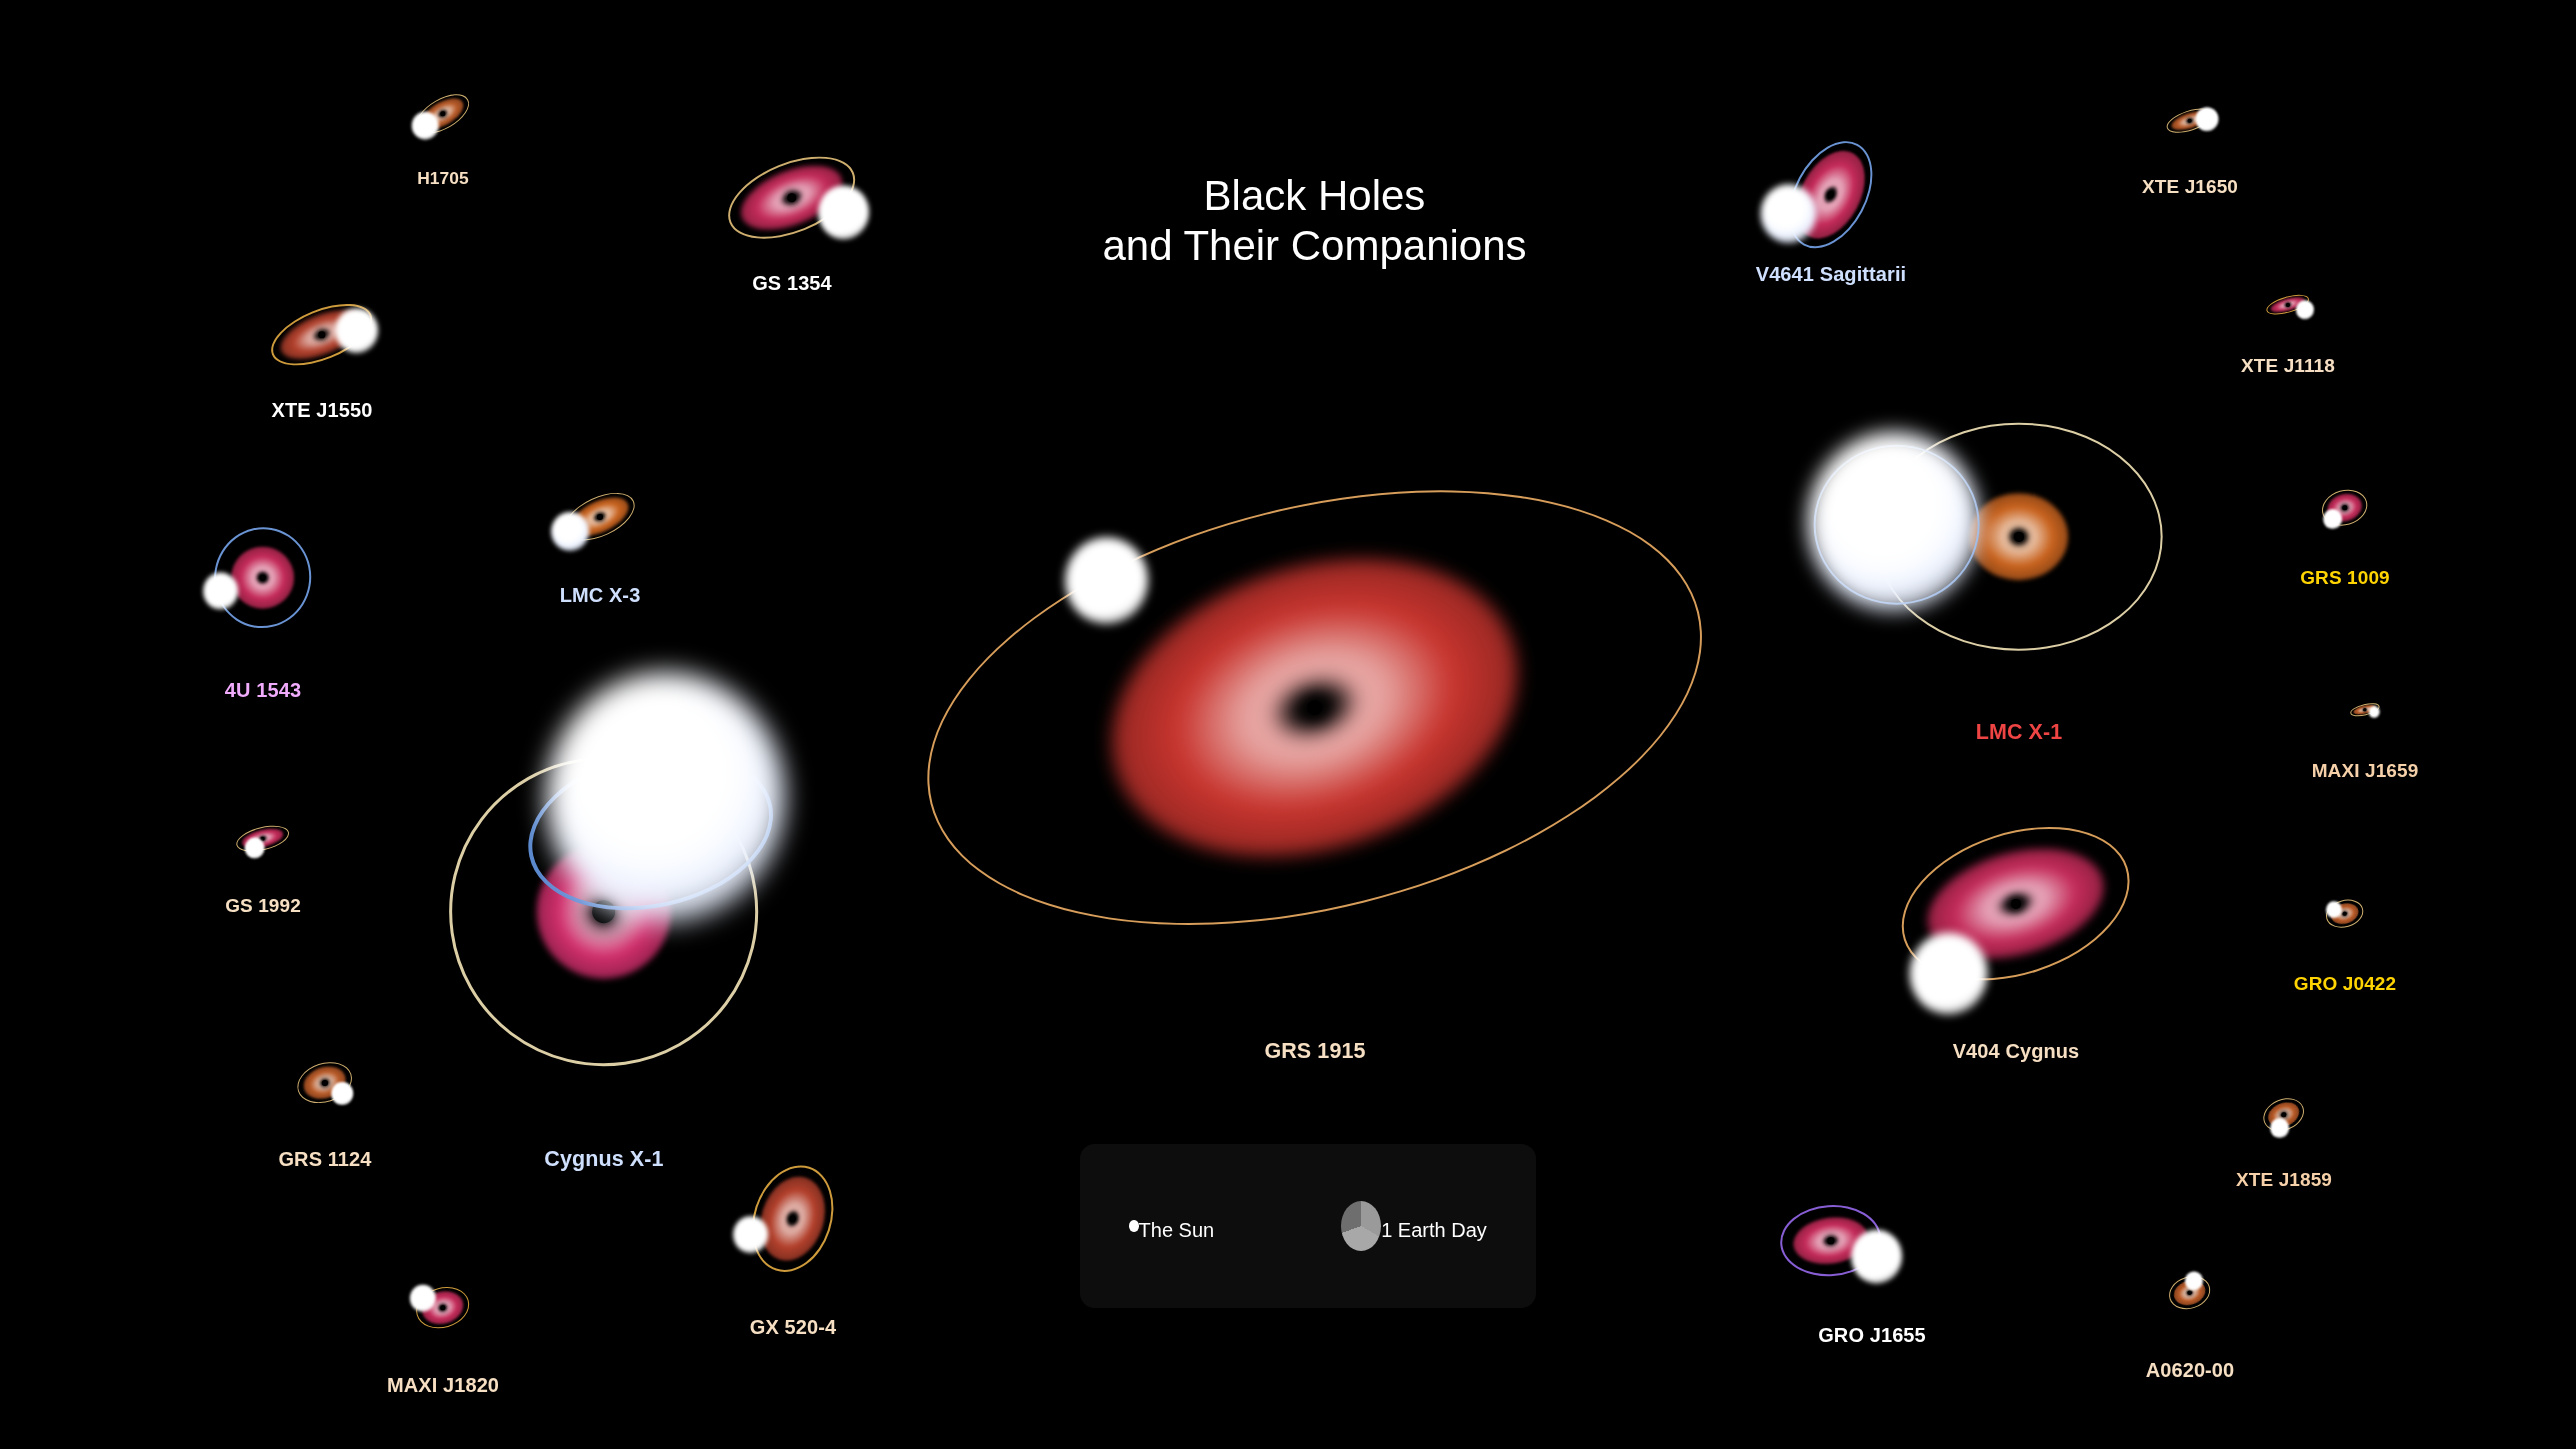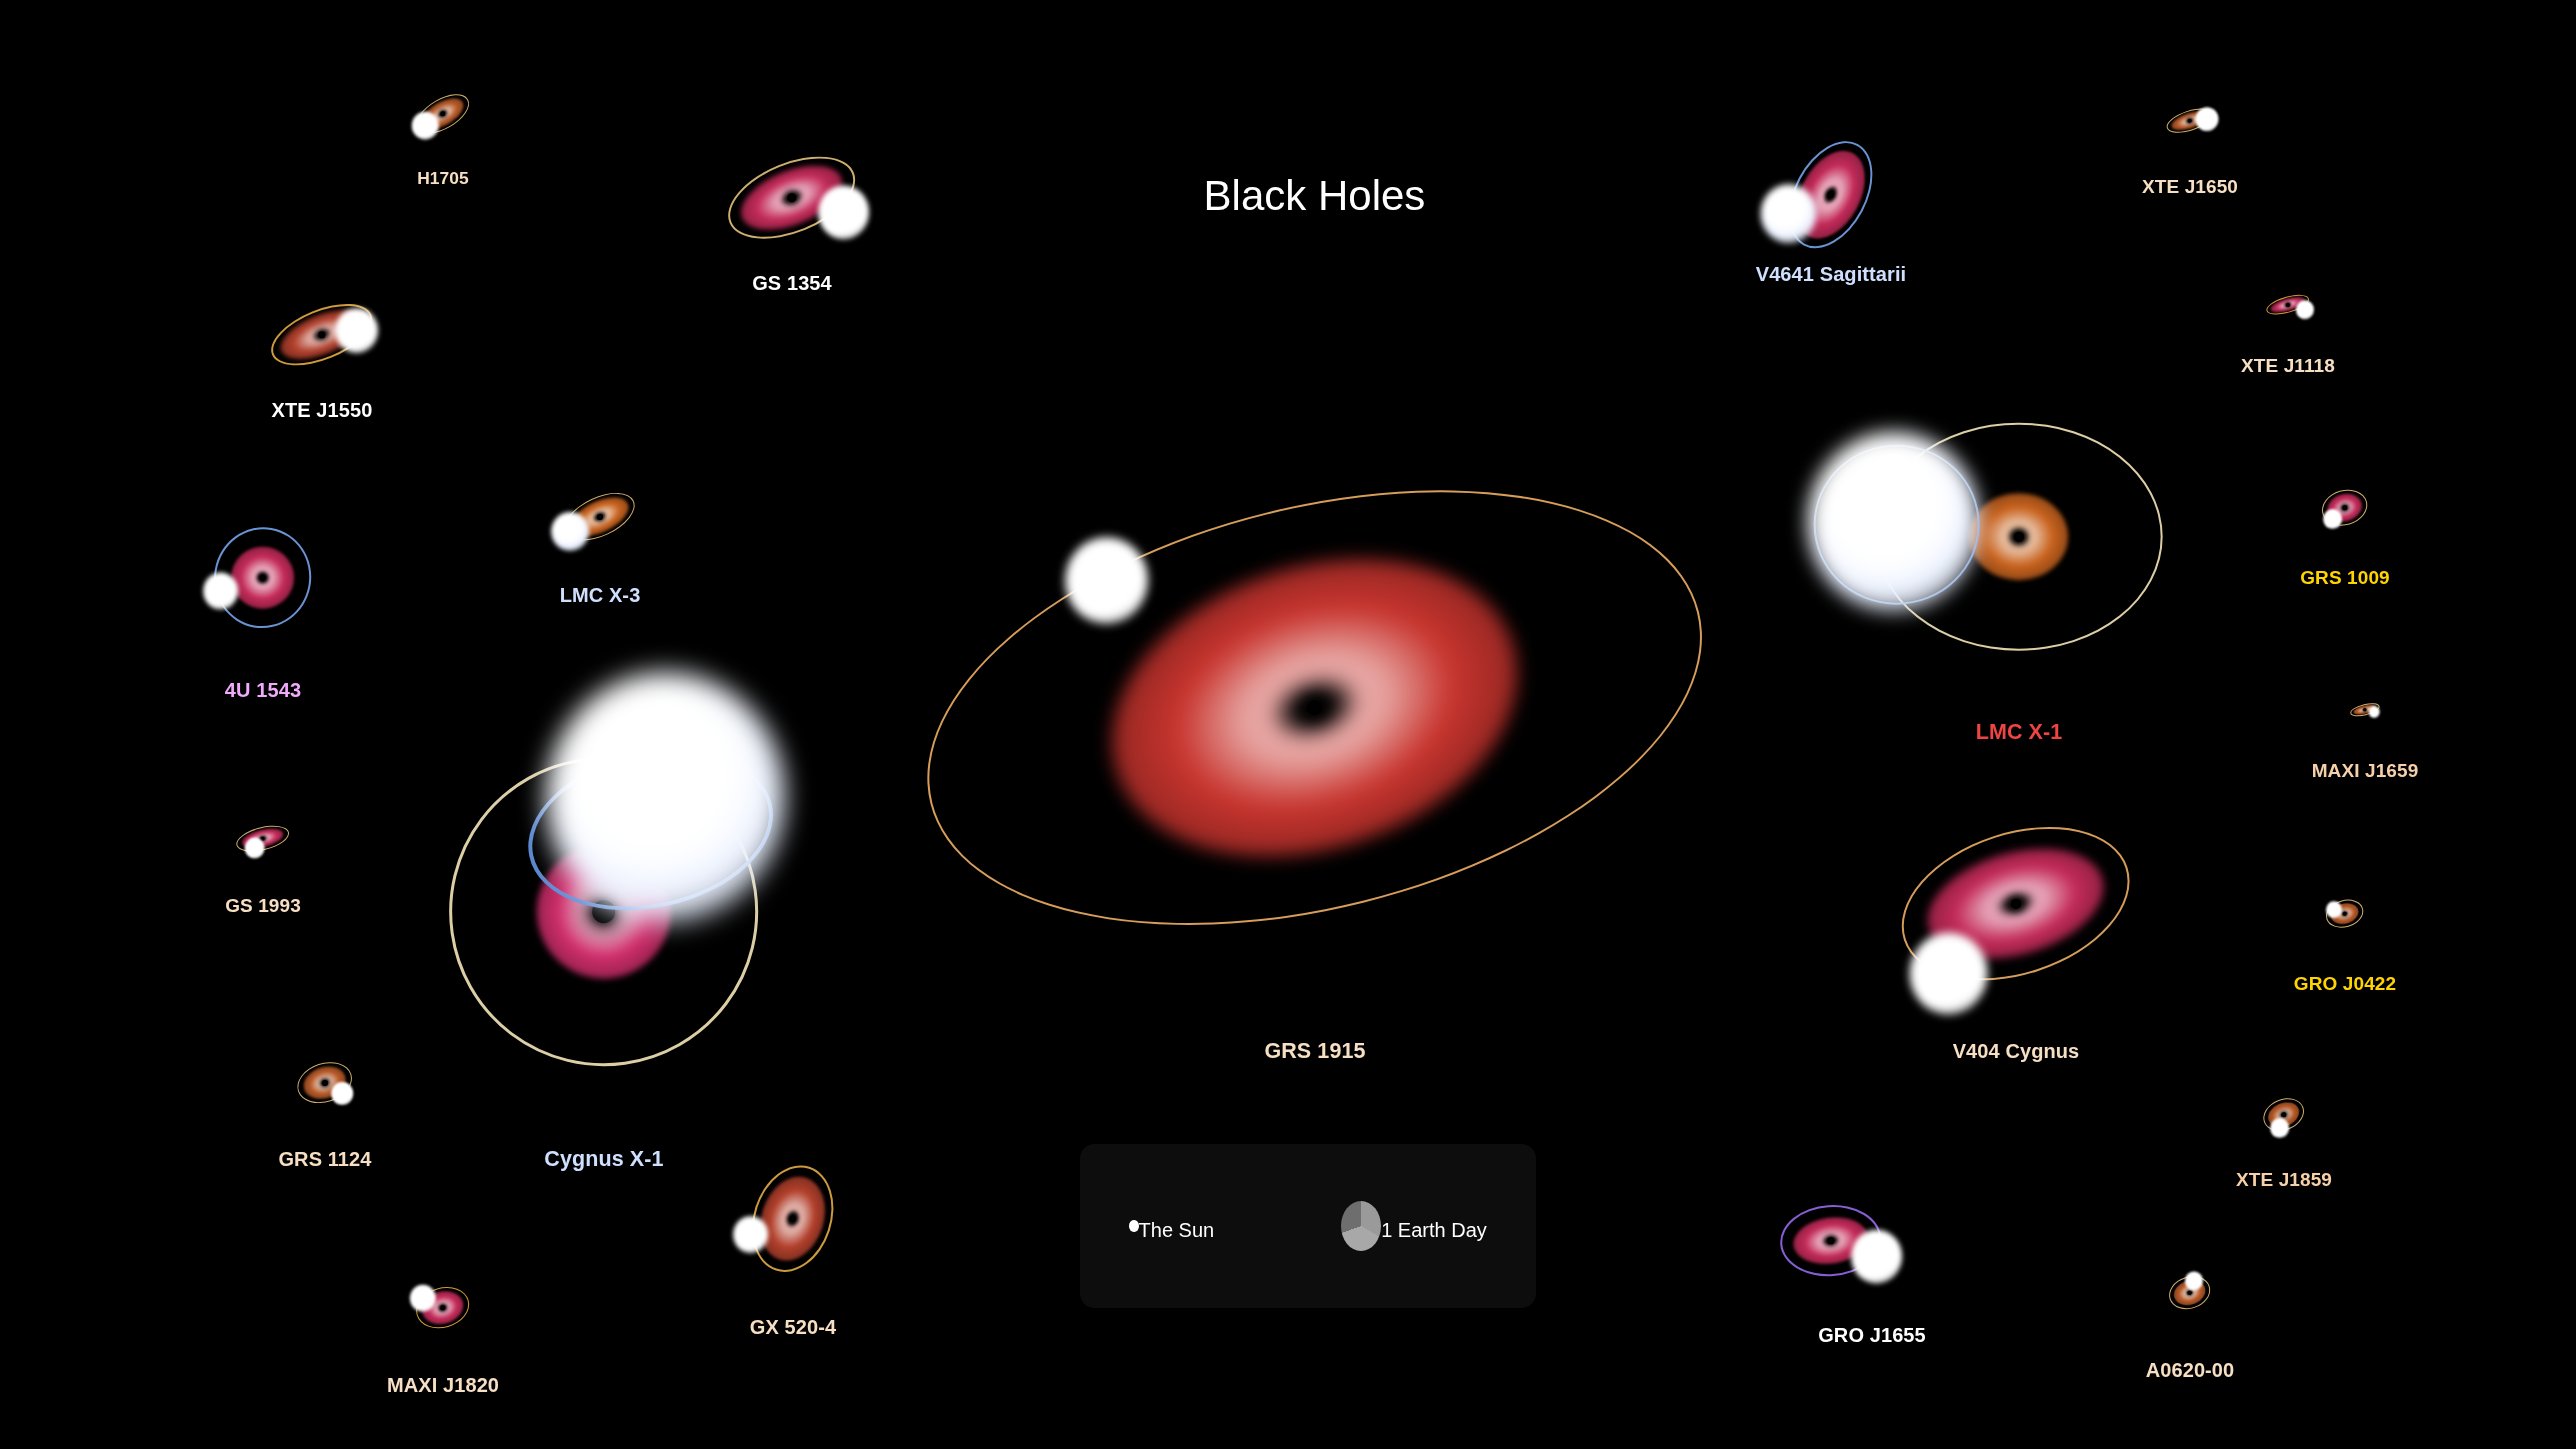--- a/index.html
+++ b/index.html
@@ -32,20 +32,21 @@
     background:conic-gradient(from 0deg,#9a9a9a 0deg 120deg,#a8a8a8 120deg 250deg,#6e6e6e 250deg 360deg);
   }
 </style>
 </head>
 <body>
 
 <div id="stage">
 
   <div id="title" style="left: 979px; top: 171px; width: 671px; font-size: 42px;">
     <div>Black Holes</div>
+    <div>and Their Companions</div>
   </div>
 
   <div id="systems-layer">
       <div class="system" style="left: 443px; top: 114px; width: 0.7px; height: 0.7px;">
         <div class="sysart" style="width: 46px; height: 23px; border-radius: 50%; transform: translate(-50%, -50%) rotate(-30deg); background: radial-gradient(rgba(0, 0, 0, 0.9) 0%, rgba(0, 0, 0, 0.55) 7%, rgb(223, 181, 158) 16%, rgb(223, 181, 158) 24%, rgb(184, 90, 40) 48%, rgba(184, 90, 40, 0.75) 70%, rgba(184, 90, 40, 0) 100%); filter: blur(1px);"></div>
         <div class="sysart" style="width: 4.7px; height: 4.7px; border-radius: 50%; background: rgb(0, 0, 0); box-shadow: rgba(0, 0, 0, 0.95) 0px 0px 4.2px 1.2px;"></div>
         <div class="sysart" style="width: 58px; height: 29.5px; border-radius: 50%; border: 1.3px solid rgb(217, 183, 116); box-sizing: border-box; transform: translate(calc(-50% + 0px), calc(-50% + 0px)) rotate(-30deg); opacity: 0.95;"></div>
         <div class="sysart" style="width: 27px; height: 28px; border-radius: 50%; background: radial-gradient(circle at 44% 40%, rgb(255, 255, 255) 0%, rgb(255, 255, 255) 42%, rgb(255, 255, 255) 62%, rgba(255, 255, 255, 0.55) 82%, rgba(255, 255, 255, 0) 100%); filter: blur(1.5px); transform: translate(calc(-50% - 17.4px), calc(-50% + 12px));"></div>
         <div class="label" style="color: rgb(246, 223, 194); font-size: 17.4px; top: 54px;">H1705</div>
       </div>
@@ -75,21 +76,21 @@
         <div class="sysart" style="width: 6px; height: 6px; border-radius: 50%; background: rgb(0, 0, 0); box-shadow: rgba(0, 0, 0, 0.95) 0px 0px 5.4px 1.5px;"></div>
         <div class="sysart" style="width: 97px; height: 101px; border-radius: 50%; border: 2px solid rgb(111, 155, 221); box-sizing: border-box; transform: translate(calc(-50% + 0px), calc(-50% + 0px)) rotate(10deg); opacity: 0.95;"></div>
         <div class="sysart" style="width: 35px; height: 37px; border-radius: 50%; background: radial-gradient(circle at 44% 40%, rgb(255, 255, 255) 0%, rgb(255, 255, 255) 42%, rgb(255, 255, 255) 62%, rgba(255, 255, 255, 0.55) 82%, rgba(255, 255, 255, 0) 100%); filter: blur(1.9px); transform: translate(calc(-50% - 42px), calc(-50% + 13.4px));"></div>
         <div class="label" style="color: #f0abfc; font-size: 20px; top: 101px;">4U 1543</div>
       </div>
       <div class="system" style="left: 263px; top: 839px; width: 0.7px; height: 0.7px;">
         <div class="sysart" style="width: 42px; height: 17.4px; border-radius: 50%; transform: translate(-50%, -50%) rotate(-14deg); background: radial-gradient(rgba(0, 0, 0, 0.9) 0%, rgba(0, 0, 0, 0.55) 7%, rgb(228, 160, 181) 16%, rgb(228, 160, 181) 24%, rgb(196, 43, 90) 48%, rgba(196, 43, 90, 0.75) 70%, rgba(196, 43, 90, 0) 100%); filter: blur(0.9px);"></div>
         <div class="sysart" style="width: 4px; height: 4px; border-radius: 50%; background: rgb(0, 0, 0); box-shadow: rgba(0, 0, 0, 0.95) 0px 0px 3.6px 1px;"></div>
         <div class="sysart" style="width: 54px; height: 23px; border-radius: 50%; border: 1.3px solid rgb(217, 183, 116); box-sizing: border-box; transform: translate(calc(-50% + 0px), calc(-50% + 0px)) rotate(-14deg); opacity: 0.95;"></div>
         <div class="sysart" style="width: 20px; height: 21px; border-radius: 50%; background: radial-gradient(circle at 44% 40%, rgb(255, 255, 255) 0%, rgb(255, 255, 255) 42%, rgb(255, 255, 255) 62%, rgba(255, 255, 255, 0.55) 82%, rgba(255, 255, 255, 0) 100%); filter: blur(1.1px); transform: translate(calc(-50% - 8px), calc(-50% + 9.4px));"></div>
-        <div class="label" style="color: rgb(246, 223, 194); font-size: 19px; top: 56px;">GS 1993</div>
+        <div class="label" style="color: rgb(246, 223, 194); font-size: 19px; top: 56px;">GS 1992</div>
       </div>
       <div class="system" style="left: 325px; top: 1083px; width: 0.7px; height: 0.7px;">
         <div class="sysart" style="width: 43px; height: 31px; border-radius: 50%; transform: translate(-50%, -50%) rotate(-18deg); background: radial-gradient(rgba(0, 0, 0, 0.9) 0%, rgba(0, 0, 0, 0.55) 7%, rgb(223, 181, 158) 16%, rgb(223, 181, 158) 24%, rgb(184, 90, 40) 48%, rgba(184, 90, 40, 0.75) 70%, rgba(184, 90, 40, 0) 100%); filter: blur(0.9px);"></div>
         <div class="sysart" style="width: 5.4px; height: 5.4px; border-radius: 50%; background: rgb(0, 0, 0); box-shadow: rgba(0, 0, 0, 0.95) 0px 0px 4.8px 1.3px;"></div>
         <div class="sysart" style="width: 56px; height: 39px; border-radius: 50%; border: 1.3px solid rgb(217, 183, 116); box-sizing: border-box; transform: translate(calc(-50% + 0px), calc(-50% + 0px)) rotate(-18deg); opacity: 0.95;"></div>
         <div class="sysart" style="width: 21.5px; height: 22.5px; border-radius: 50%; background: radial-gradient(circle at 44% 40%, rgb(255, 255, 255) 0%, rgb(255, 255, 255) 42%, rgb(255, 255, 255) 62%, rgba(255, 255, 255, 0.55) 82%, rgba(255, 255, 255, 0) 100%); filter: blur(1.2px); transform: translate(calc(-50% + 17.4px), calc(-50% + 10.7px));"></div>
         <div class="label" style="color: rgb(246, 223, 194); font-size: 20px; top: 65px;">GRS 1124</div>
       </div>
       <div class="system" style="left: 604px; top: 912px; width: 0.7px; height: 0.7px;">
         <div class="sysart" style="width: 134px; height: 134px; border-radius: 50%; transform: translate(-50%, -50%) rotate(0deg); background: radial-gradient(rgba(0, 0, 0, 0.9) 0%, rgba(0, 0, 0, 0.55) 7%, rgb(233, 161, 188) 16%, rgb(233, 161, 188) 24%, rgb(207, 46, 107) 48%, rgba(207, 46, 107, 0.75) 70%, rgba(207, 46, 107, 0) 100%); filter: blur(3px);"></div>

